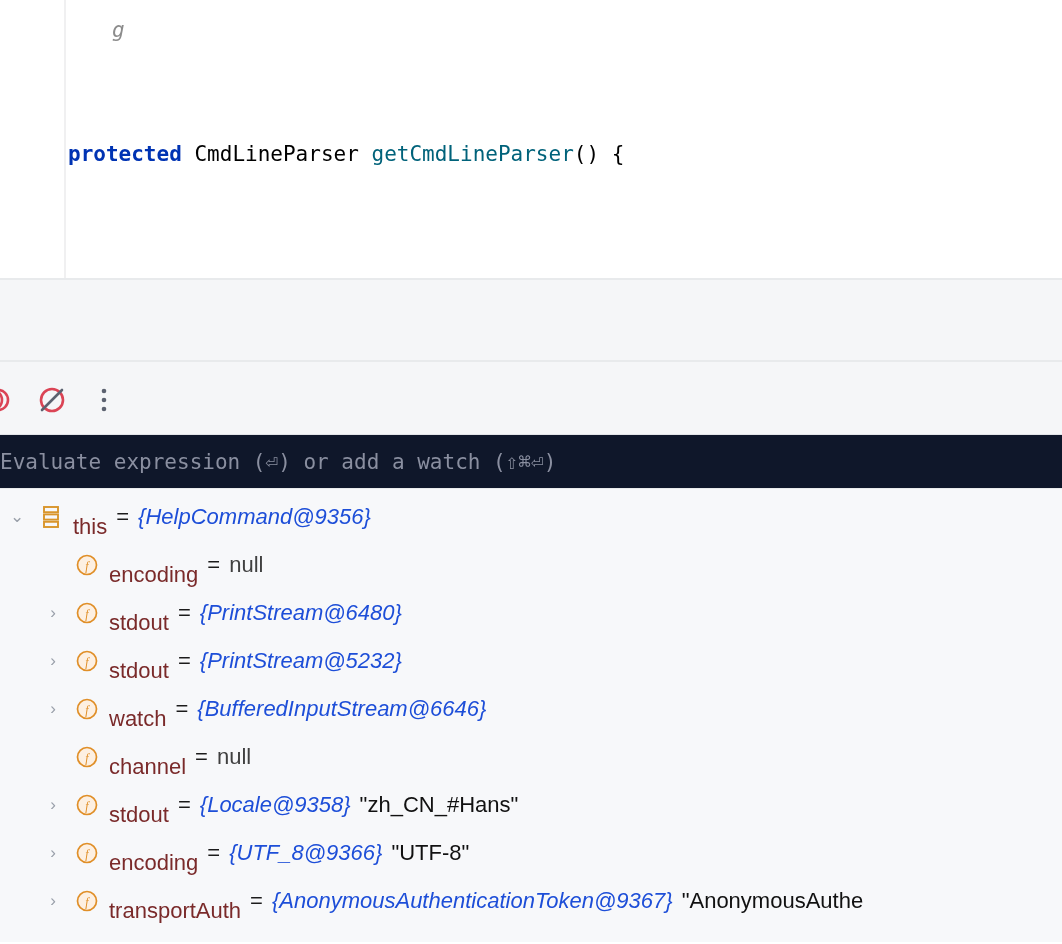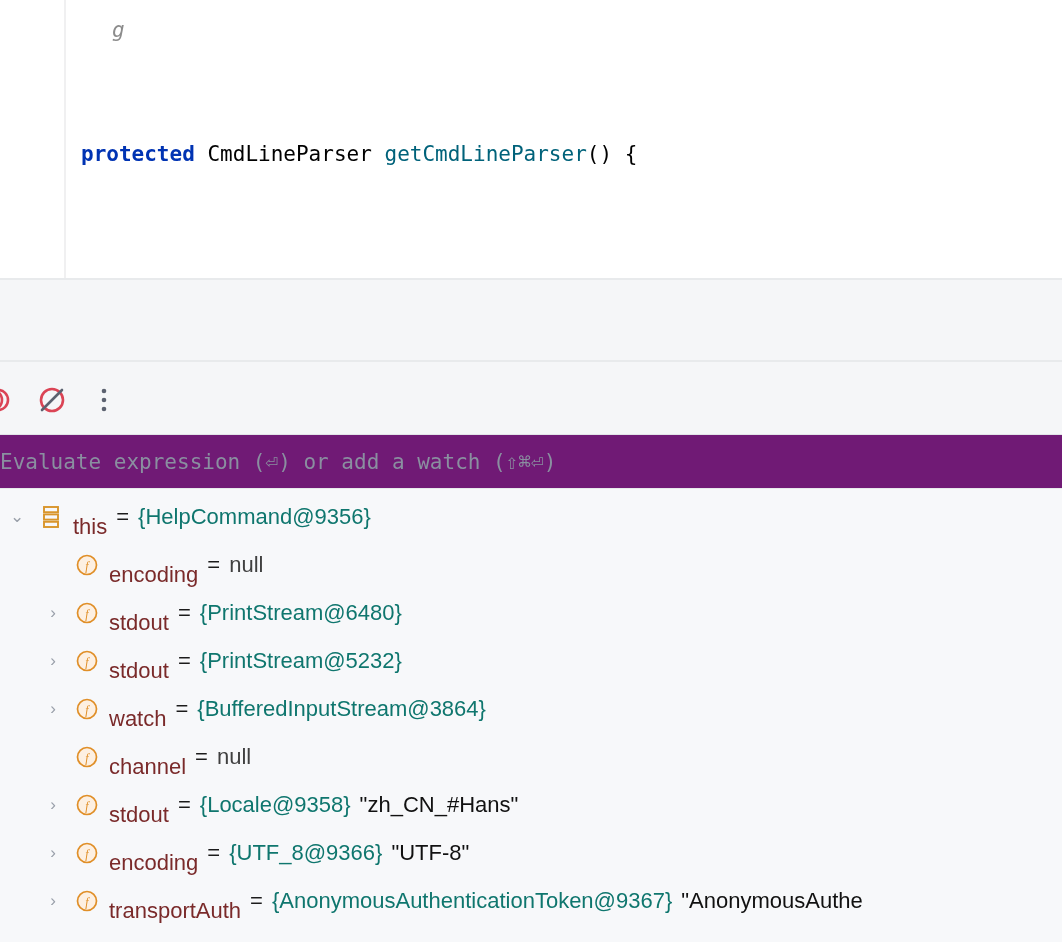--- a/index.html
+++ b/index.html
@@ -29,21 +29,21 @@
     font-family: "DejaVu Sans Mono", "Liberation Mono", monospace;
     font-size: 21px;
     line-height: 44px;
     white-space: pre;
   }
   .cline {
     height: 44px;
     position: relative;
   }
   .cline .txt {
-    position: absolute; left: 81px; top: 0;
+    position: absolute; left: 68px; top: 0;
     height: 44px; line-height: 44px;
   }
   .kw  { color: #0033b3; font-weight: bold; }
   .ty  { color: #000000; }
   .mth { color: #00627a; }
   .pln { color: #000000; }
   
   #top-clip {
     position: absolute; left: 0; top: -36px; width: 1062px; height: 44px;
     font-family: "DejaVu Sans Mono", "Liberation Mono", monospace;
@@ -75,21 +75,21 @@
     width: 36px; height: 36px;
     cursor: pointer;
   }
   #ic-bp    { left: -16px; }
   #ic-mute  { left: 34px; }
   #ic-more  { left: 86px; }
 
   
   #eval-row {
     width: 1062px; height: 54px;
-    background: #701a75;
+    background: #0f172a;
     border-bottom: 1px solid #e8eaec;
     display: flex; align-items: center;
     padding-left: 0px;
   }
   #eval-row .ph {
     font-family: "DejaVu Sans Mono", "Liberation Mono", monospace;
     font-size: 21px;
     color: #8a8fa0;
     white-space: pre;
   }
@@ -115,21 +115,21 @@
     color: #9aa0aa;
     font-size: 17px;
     line-height: 48px;
     cursor: pointer;
   }
   .arrow.none { visibility: hidden; }
   .spacer { flex: 0 0 36px; }
   .vicon { flex: 0 0 34px; display: flex; align-items: center; justify-content: center; }
   .vname { color: #7a2a2a; margin-left: 5px; margin-top: 20px; }
   .veq   { color: #1b1b1b; margin: 0 9px; }
-  .vref  { color: #0f766e; }
+  .vref  { color: #1d4ed8; font-style: italic; }
   .vstr  { color: #111111; margin-left: 9px; }
   .vnull { color: #404040; }
 </style>
 </head>
 <body>
 
 <div id="editor">
   <div id="gutter"></div>
 
   <div id="top-clip">
@@ -242,21 +242,21 @@
       <span class="spacer"></span>
       <span class="arrow">›</span>
       <span class="vicon">
         <svg width="26" height="26" viewBox="0 0 26 26">
       <circle cx="13" cy="13" r="9.5" fill="#fdf0e2" stroke="#e08f28" stroke-width="1.7"></circle>
       <text x="13" y="17.5" text-anchor="middle" font-family="Liberation Serif, serif" font-size="12" font-style="italic" fill="#e08f28">f</text>
     </svg>
       </span>
       <span class="vname">watch</span>
       <span class="veq">=</span>
-      <span class="vref">{BufferedInputStream@3864}</span>
+      <span class="vref">{BufferedInputStream@6646}</span>
     </div>
     <div class="vrow">
       <span class="spacer"></span>
       <span class="arrow none"></span>
       <span class="vicon">
         <svg width="26" height="26" viewBox="0 0 26 26">
       <circle cx="13" cy="13" r="9.5" fill="#fdf0e2" stroke="#e08f28" stroke-width="1.7"></circle>
       <text x="13" y="17.5" text-anchor="middle" font-family="Liberation Serif, serif" font-size="12" font-style="italic" fill="#e08f28">f</text>
     </svg>
       </span>

